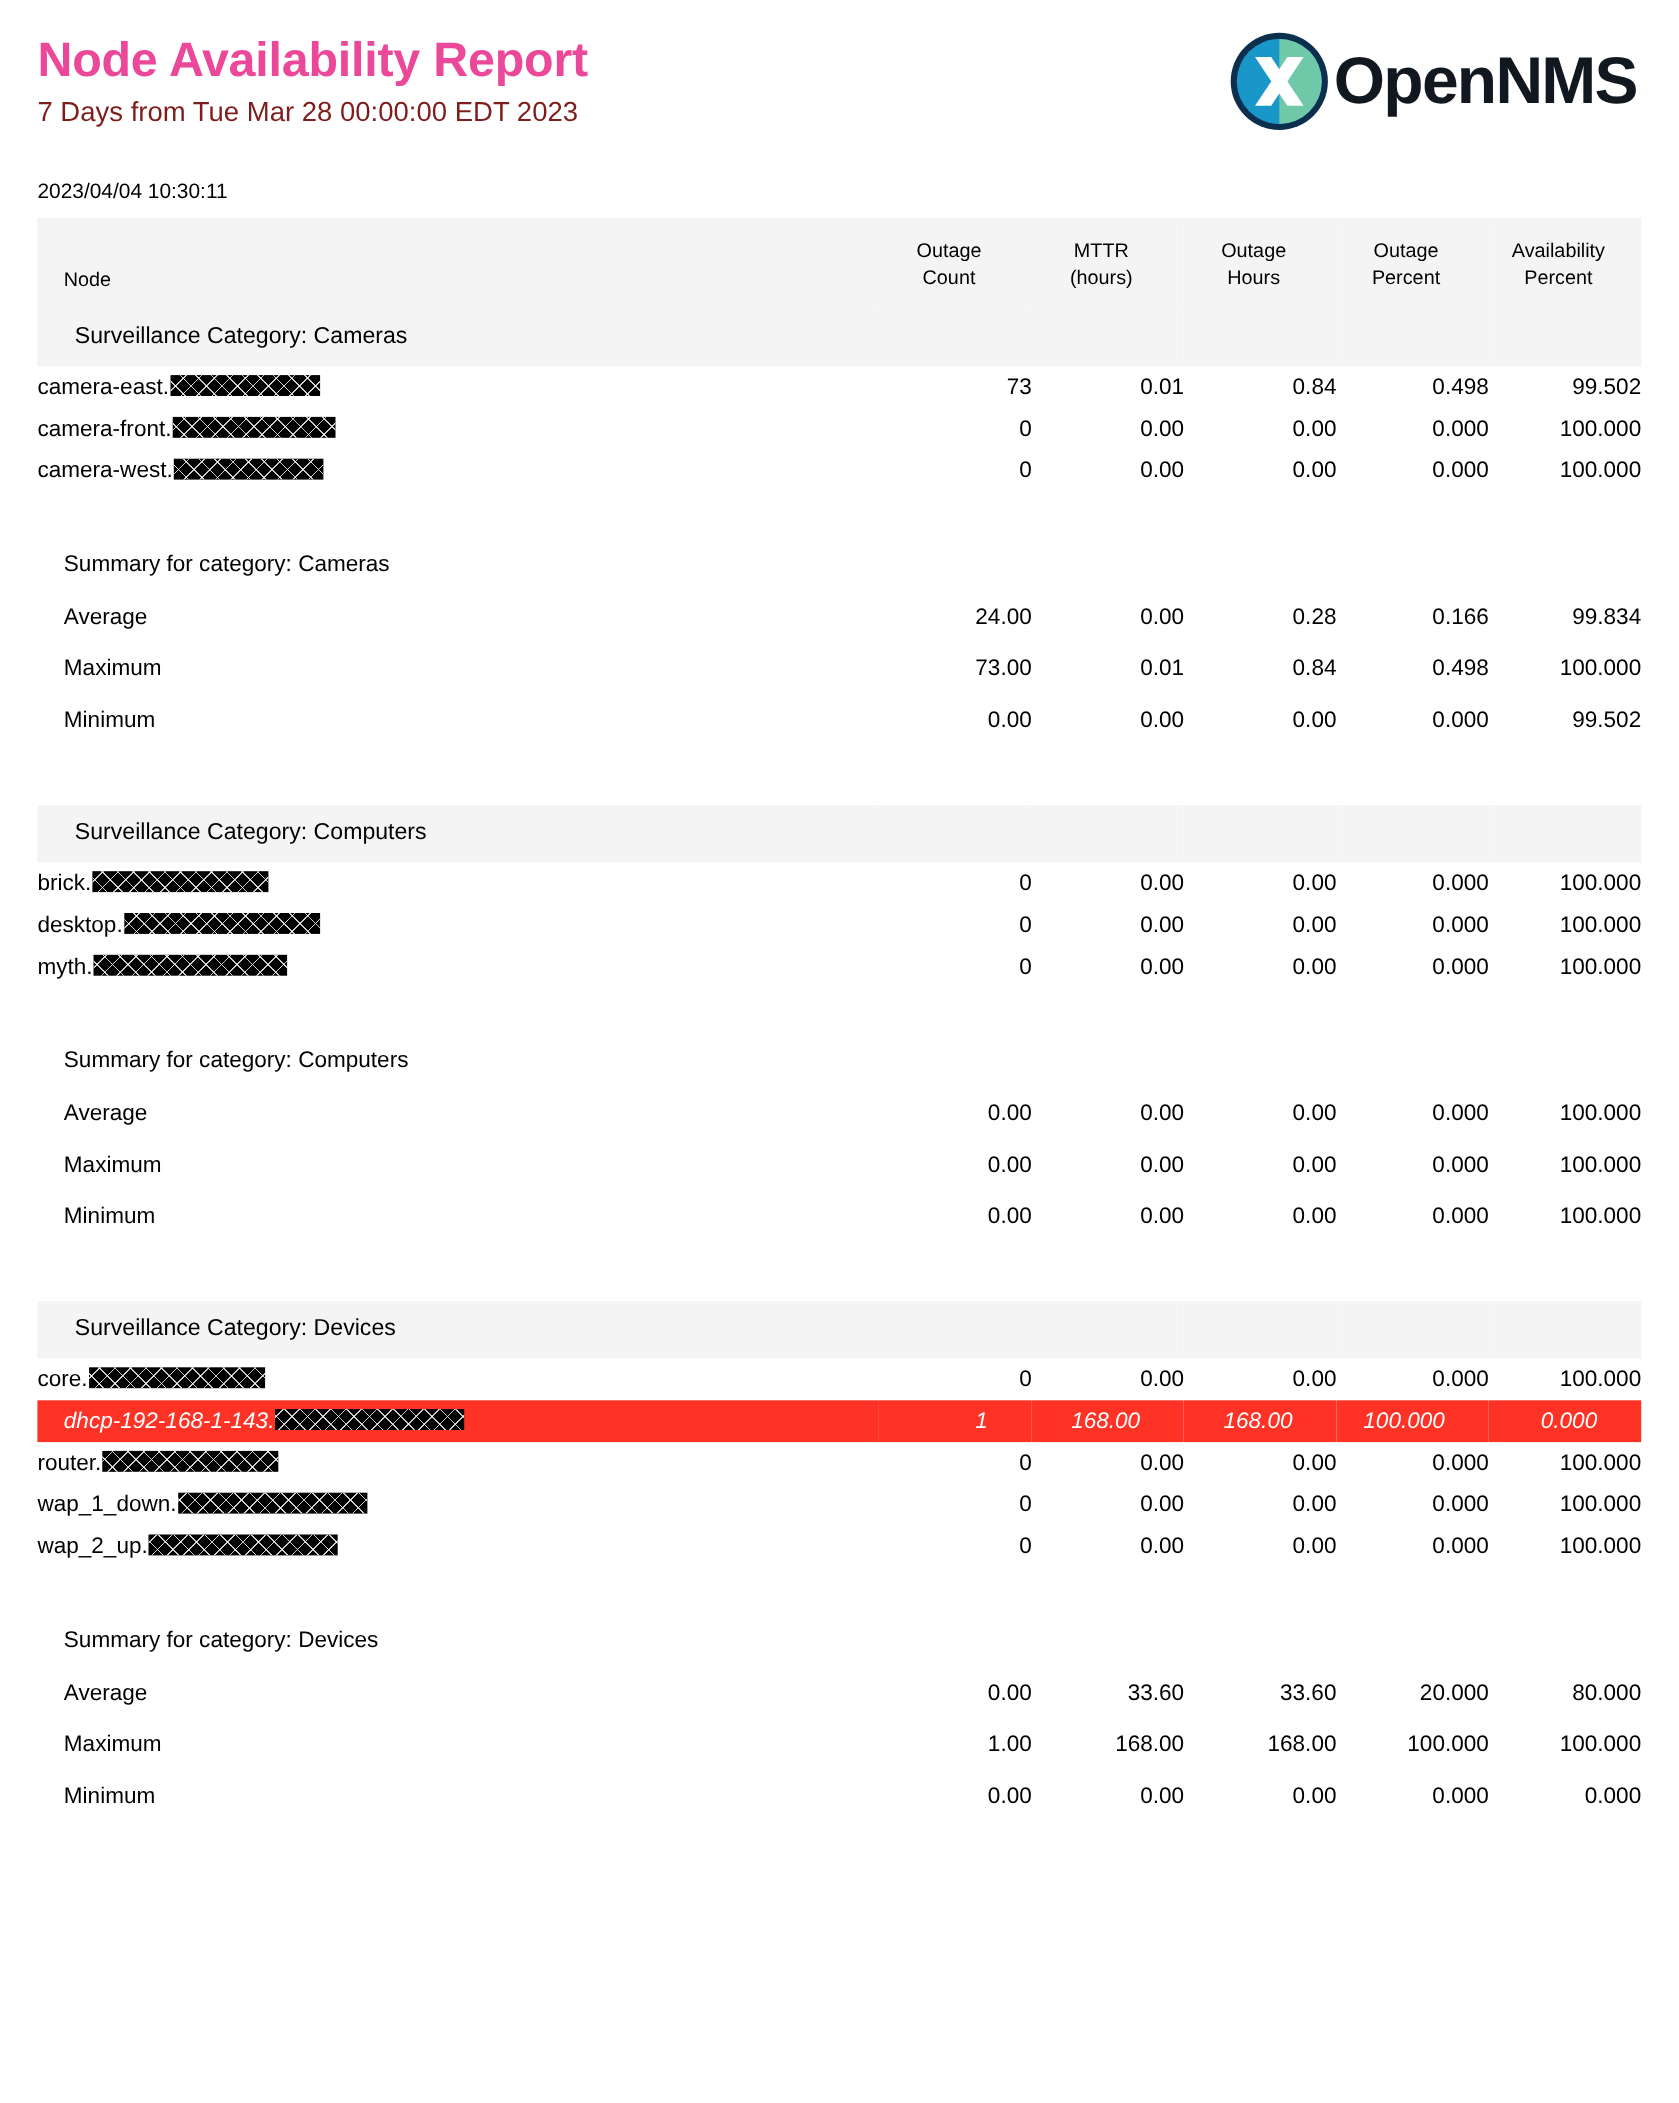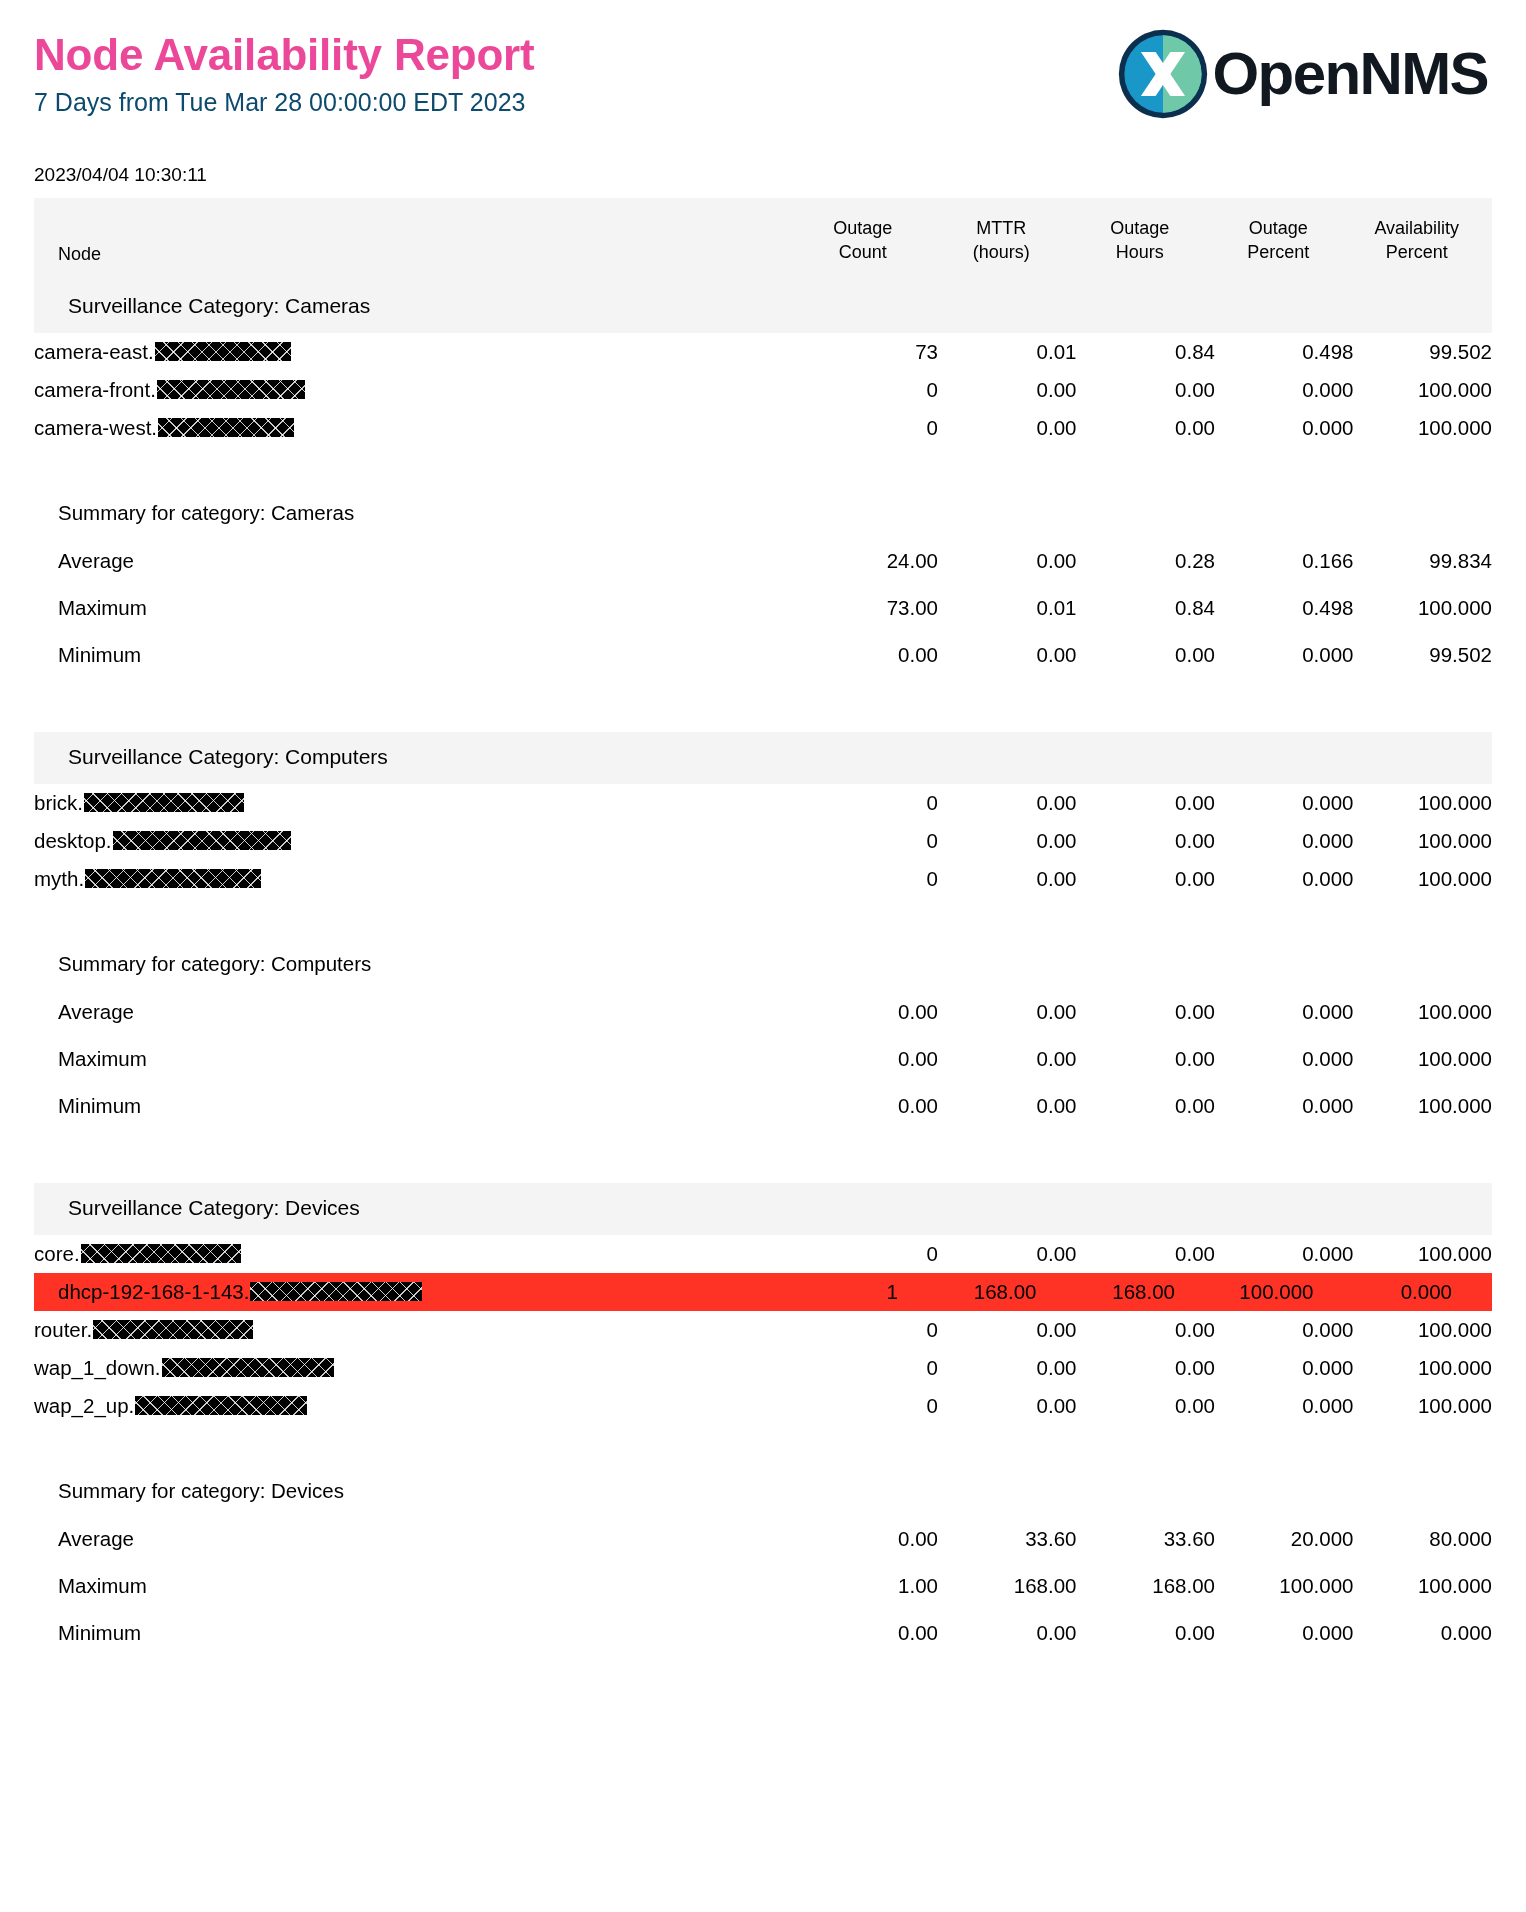--- a/index.html
+++ b/index.html
@@ -32,21 +32,21 @@
   .report-title {
     font-size: 44px;
     color: #ec4899;
     font-weight: bold;
     line-height: 1.12;
     margin: 0;
     letter-spacing: -0.2px;
   }
   .report-subtitle {
     font-size: 25px;
-    color: #0c4a6e;
+    color: #7f1d1d;
     margin: 9px 0 0 0;
     font-weight: normal;
   }
   .logo {
     display: flex;
     align-items: center;
     gap: 4px;
     padding-right: 4px;
     padding-top: 2px;
   }
@@ -135,21 +135,22 @@
     content: "";
     position: absolute;
     inset: 0;
     background-image:
       repeating-linear-gradient(45deg, transparent 0 9px, rgba(255,255,255,0.55) 9px 10px),
       repeating-linear-gradient(-45deg, transparent 0 9px, rgba(255,255,255,0.55) 9px 10px);
   }
 
   tr.alert td {
     background: #ff3226;
-    color: #000000;
+    color: #ffffff;
+    font-style: italic;
   }
   tr.alert td.node-name { padding-left: 24px; }
   tr.alert td.num { padding-right: 40px; }
 
   tr.spacer-row td { height: 30px; }
   tr.gap-row td { height: 52px; }
 
   tr.summary-title td {
     padding: 22px 0 12px 0;
     font-size: 20.5px;

